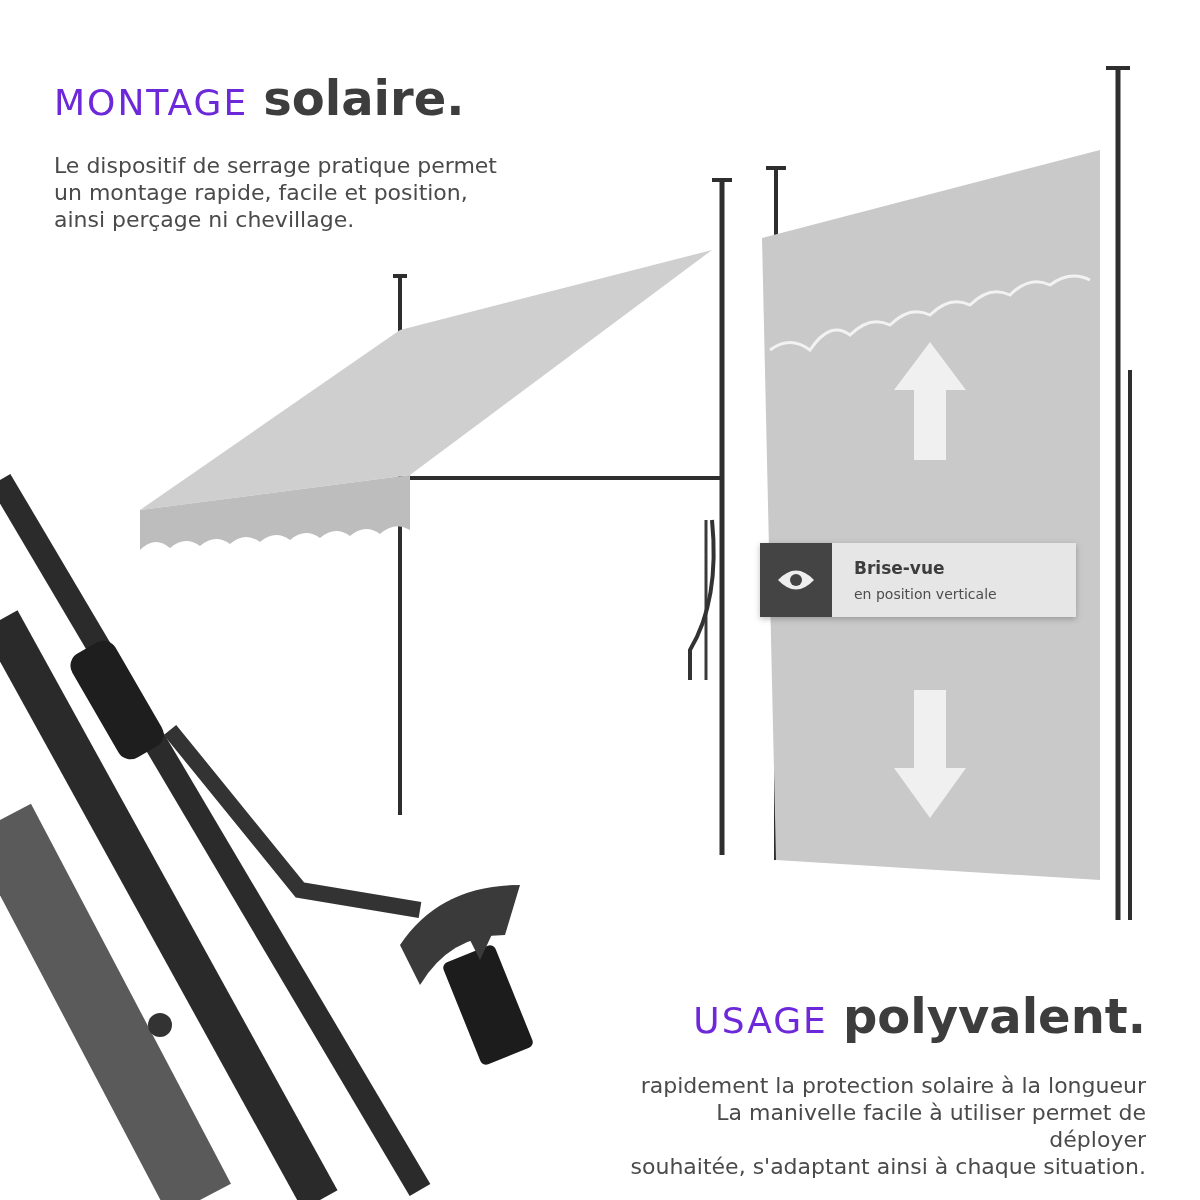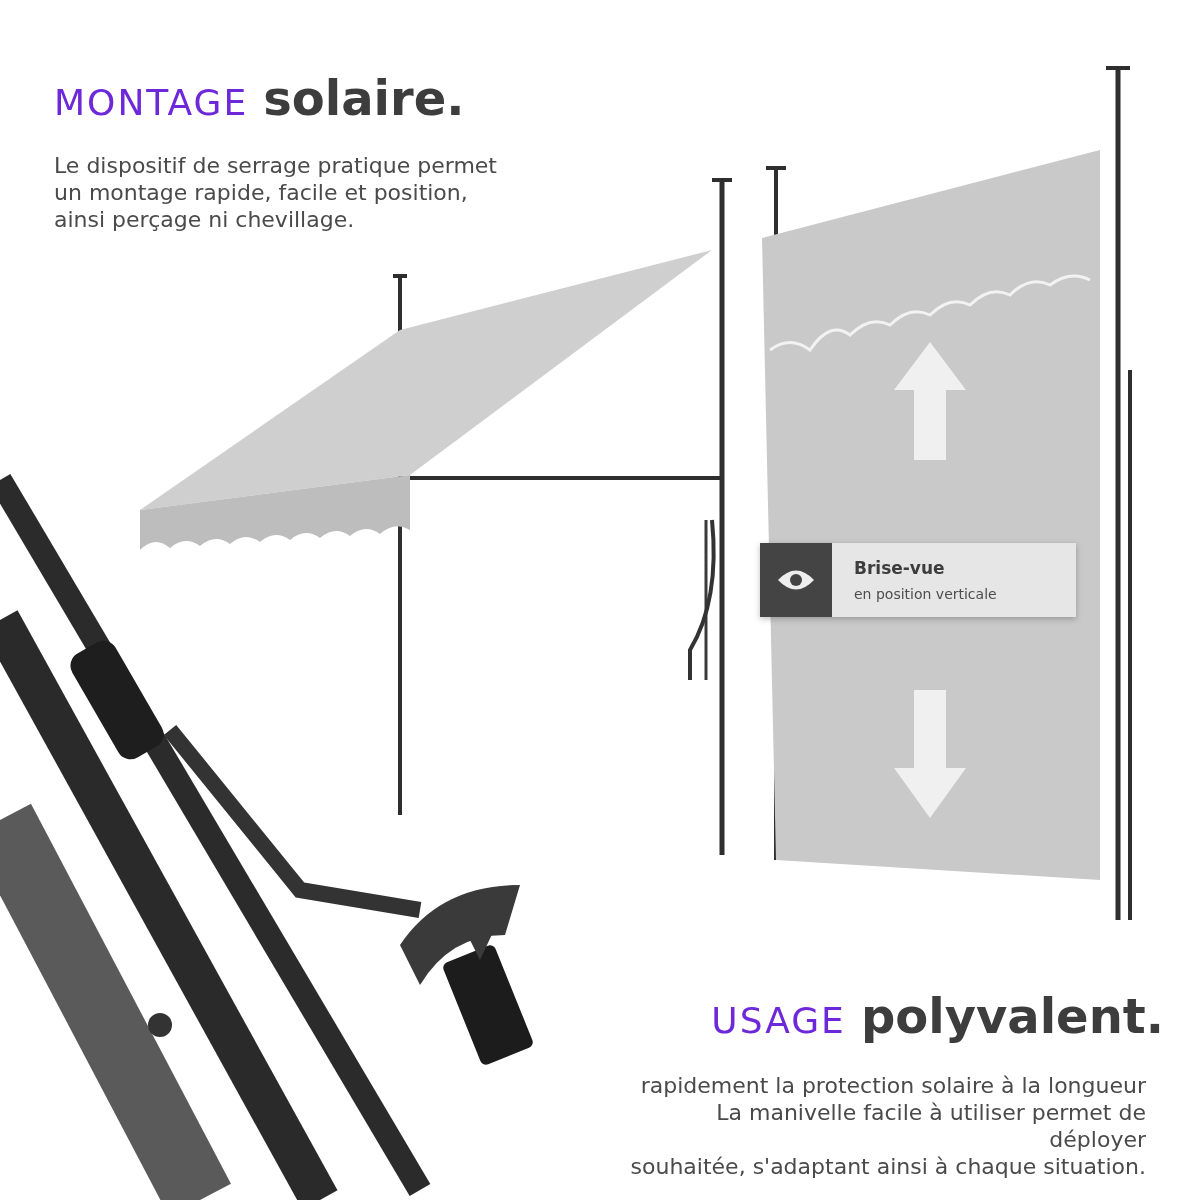--- a/index.html
+++ b/index.html
@@ -76,21 +76,21 @@
         <path d="M2,13 Q20,-6 38,13 Q20,32 2,13 Z" fill="#eee"></path>
         <circle cx="20" cy="13" r="6" fill="#444"></circle>
       </svg>
   </div>
   <div class="txt">
     <div class="t1">Brise-vue</div>
     <div class="t2">en position verticale</div>
   </div>
 </div>
 
-<div class="abs title right" style="right:36px;top:988px;text-align:center;">
+<div class="abs title right" style="right:54px;top:988px;text-align:center;">
   <span class="light">USAGE</span>
   <span class="bold">polyvalent.</span>
 </div>
 <div class="abs body-text right" style="right:54px;top:1072px;width:520px;">
   <div>rapidement la protection solaire à la longueur</div>
   <div>La manivelle facile à utiliser permet de déployer</div>
   <div>souhaitée, s'adaptant ainsi à chaque situation.</div>
 </div>
 
 </body></html>

